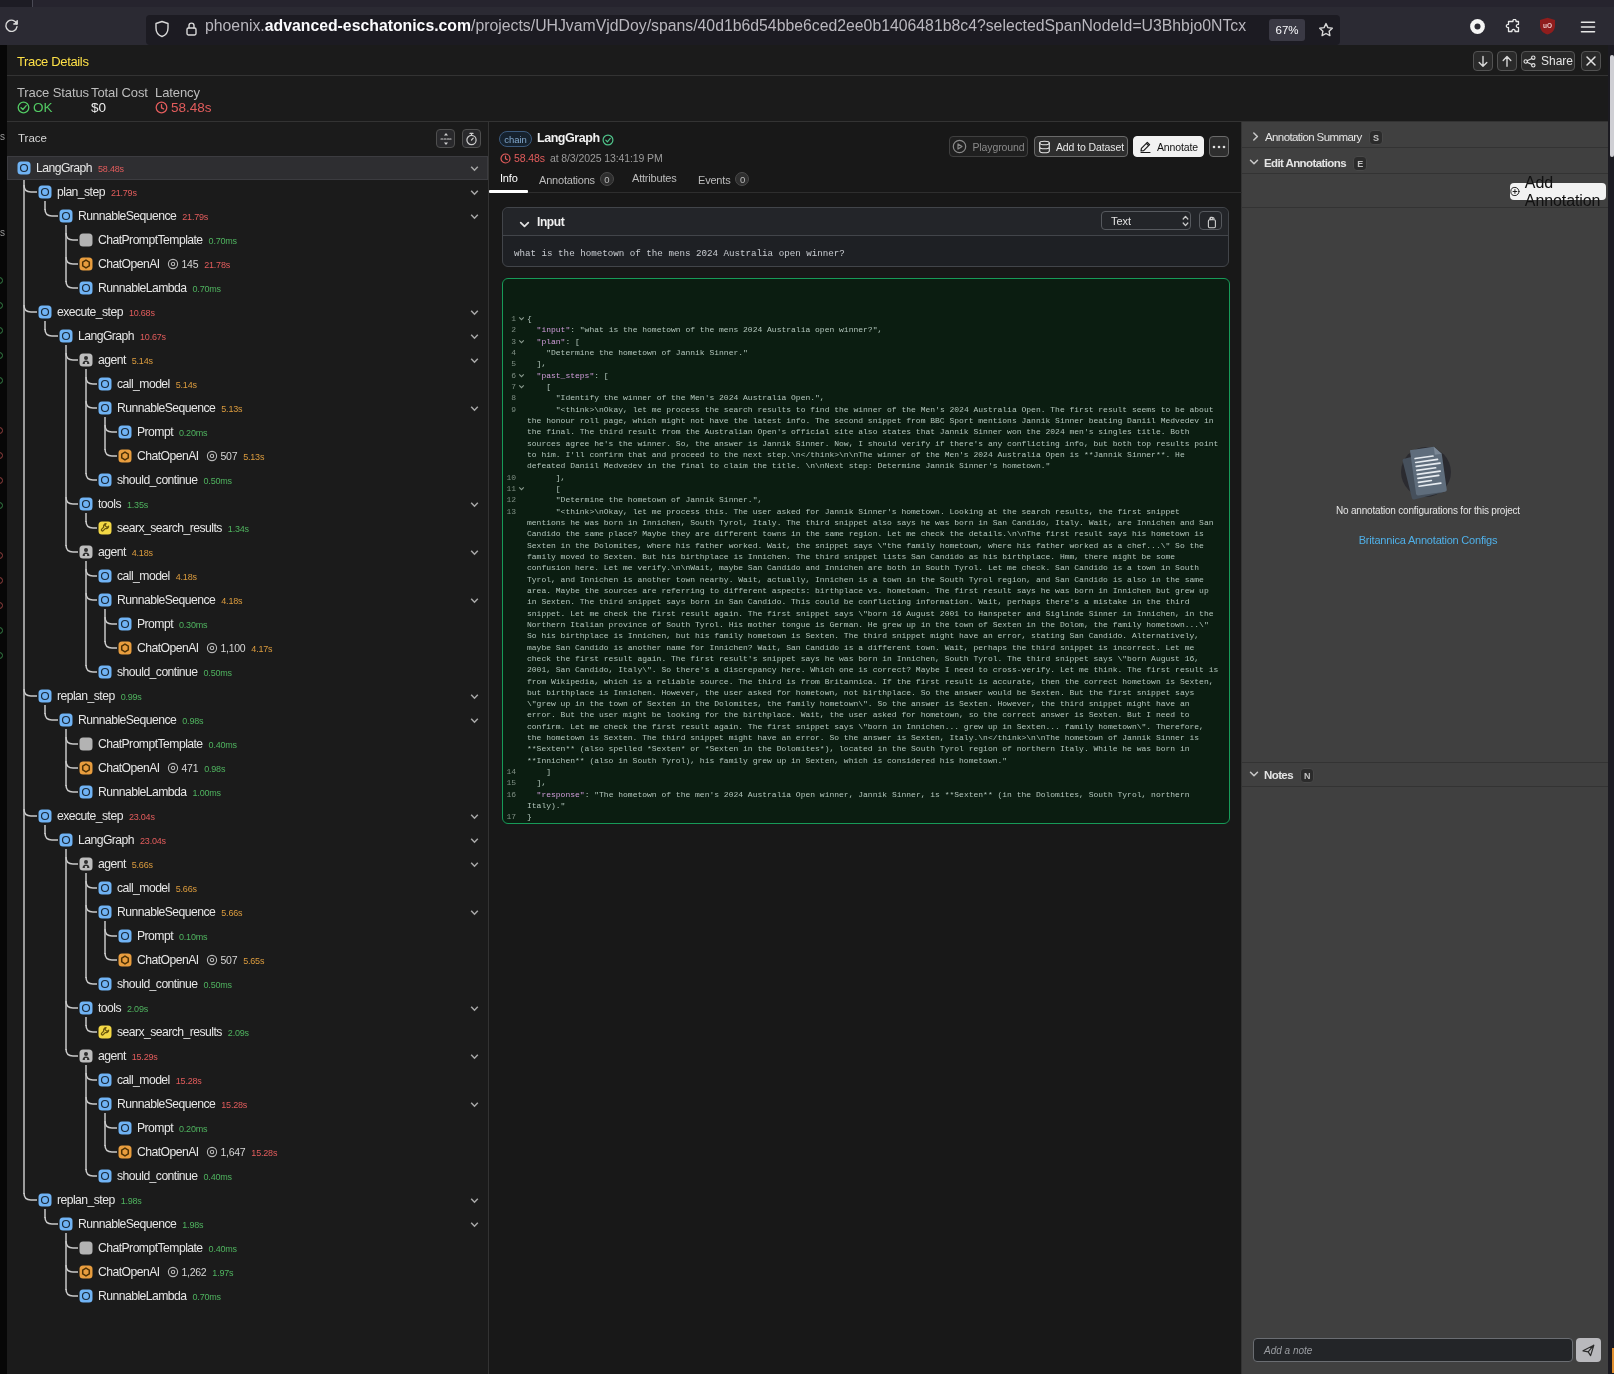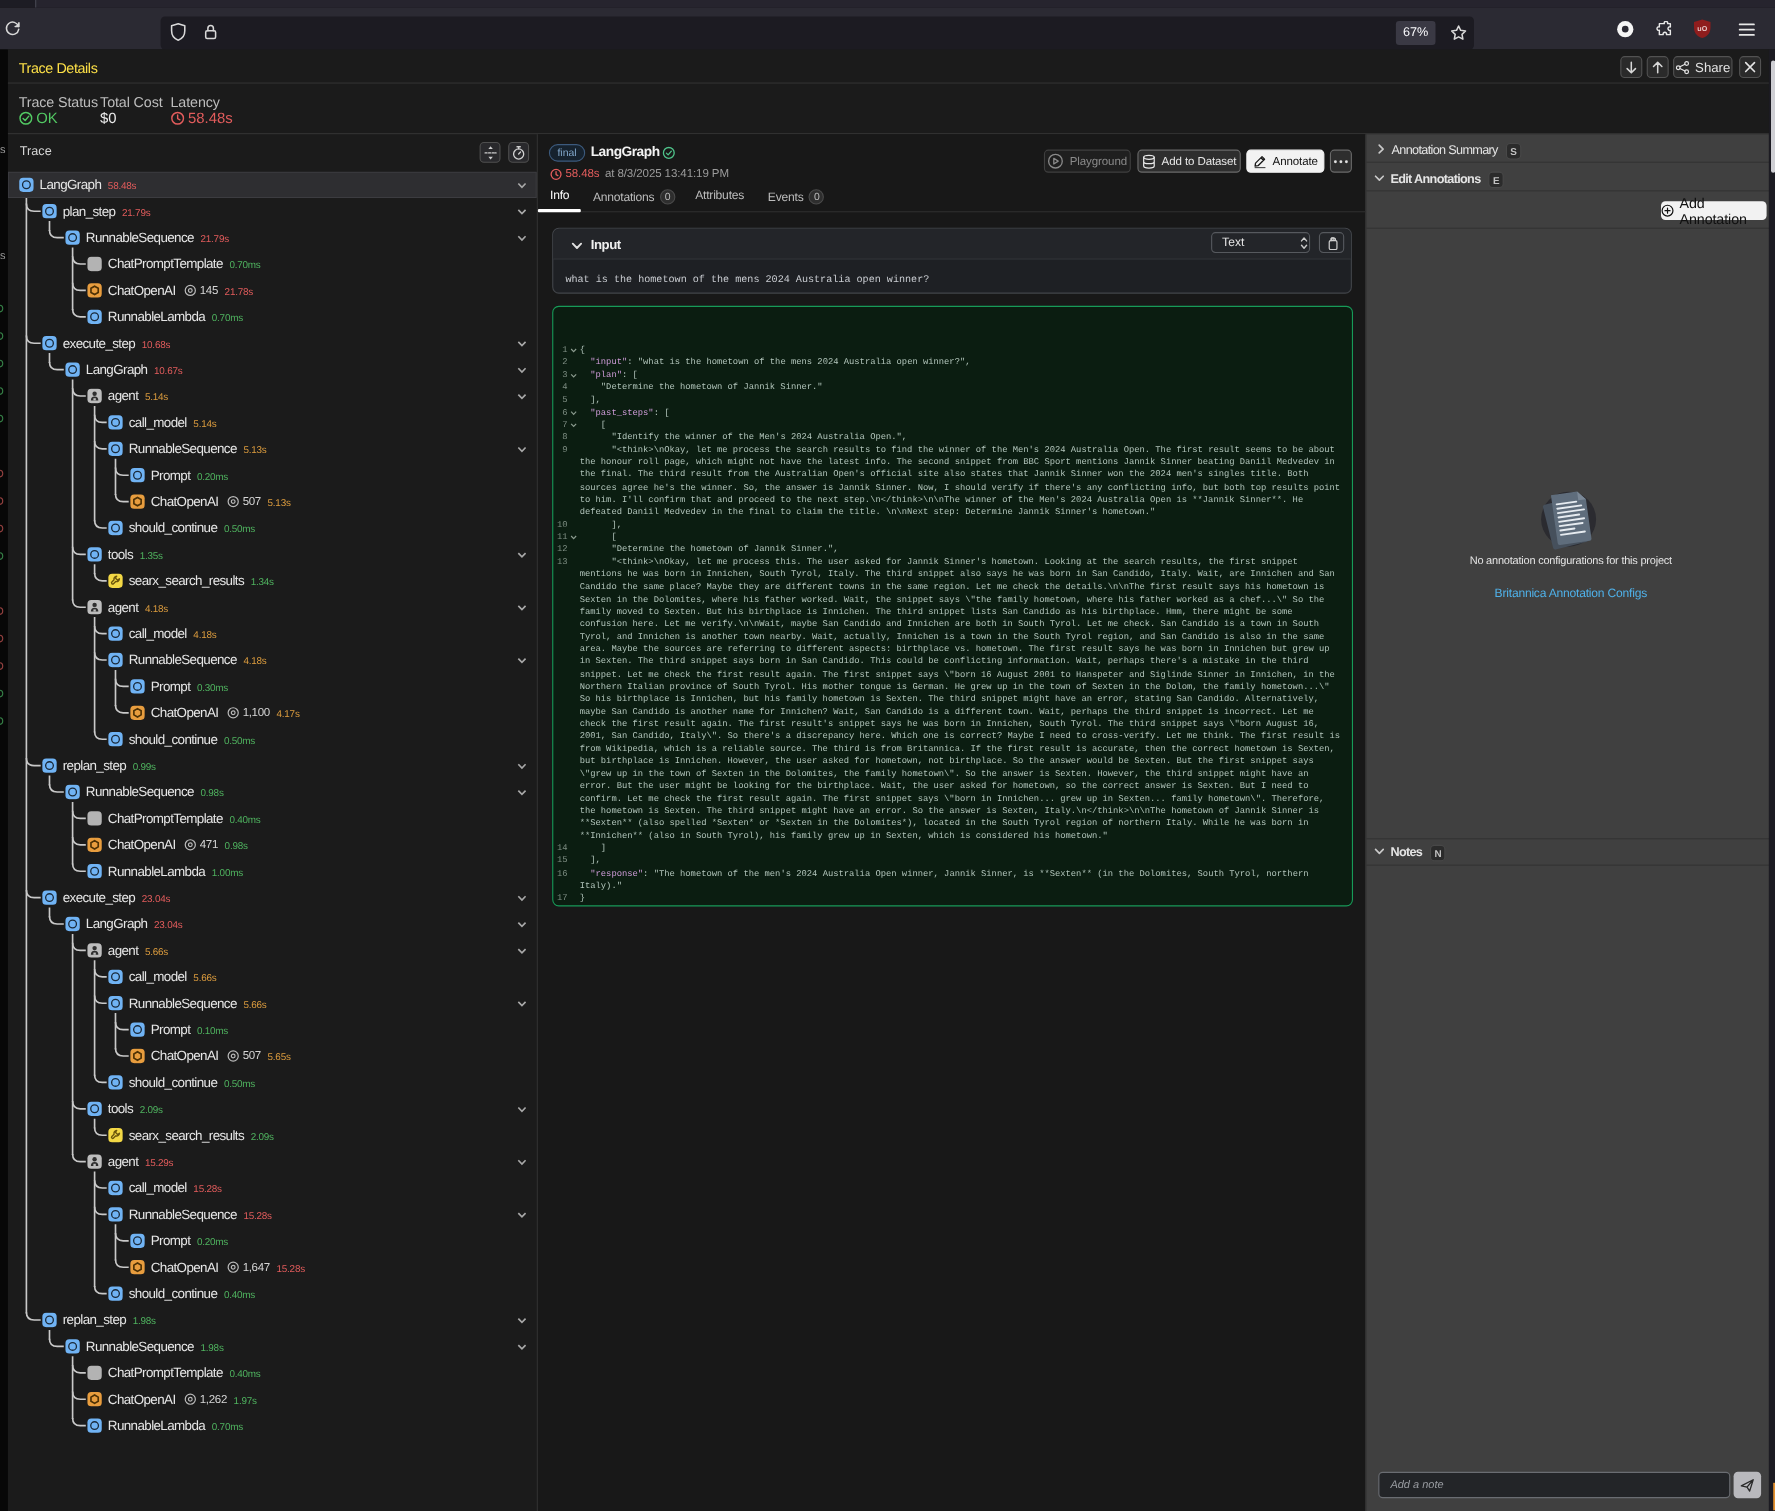--- a/index.html
+++ b/index.html
@@ -65,21 +65,21 @@
 .fw{flex:0 0 11px;text-align:center;padding-top:2px;line-height:0}
 .fw svg{display:inline-block;vertical-align:top}
 .ct{width:692px;white-space:pre-wrap;word-break:break-word;color:#b2c5bb}
 .ct .k{color:#cf9cd9}
 .ct .p{color:#b2c5bb}
 
 #right{position:absolute;left:1235px;top:77px;width:372px;height:1252px;background:#404040}
 .rhead{position:absolute;left:0;width:372px;display:flex;align-items:center;gap:4px;font-size:11.5px;letter-spacing:-0.6px;color:#e4e4e4}
 .rpill{display:inline-block;min-width:14px;height:15px;padding:0 1px;margin-left:3px;background:#2b2b2b;border:1px solid #484848;border-radius:4px;color:#c2c2c2;font-size:9px;font-weight:700;text-align:center;line-height:14px}
 .rdiv{position:absolute;left:0;width:372px;height:1px;background:#333}
-#addannot{position:absolute;left:268px;top:61px;width:96px;height:17px;background:#f2f2f2;border-radius:4px;color:#111;font-size:13px;letter-spacing:-0.1px;display:flex;align-items:center;justify-content:flex-start;gap:5px}
+#addannot{position:absolute;left:268px;top:61px;width:96px;height:17px;background:#f2f2f2;border-radius:4px;color:#111;font-size:16px;letter-spacing:-0.1px;display:flex;align-items:center;justify-content:flex-start;gap:5px}
 #emptyicon{position:absolute;left:158px;top:320px}
 #emptytxt{position:absolute;left:0;top:383px;width:372px;text-align:center;font-size:10px;letter-spacing:-0.2px;color:#e4e4e4}
 #cfglink{position:absolute;left:0;top:412px;width:372px;text-align:center;font-size:11px;letter-spacing:-0.2px;color:#4fb0e8}
 #noteinput{position:absolute;left:11px;top:1216px;width:320px;height:24px;border:1px solid #6a6d72;border-radius:4px;background:#232528}
 #noteinput .ph{position:absolute;left:10px;top:6px;font-size:10px;font-style:italic;color:#9a9da2}
 #sendbtn{position:absolute;left:334px;top:1216px;width:25px;height:24px;background:#b9b9bd;border-radius:4px;display:flex;align-items:center;justify-content:center}
 
 #sbtrack{position:absolute;left:1608px;top:45px;width:6px;height:1329px;background:#1c1b22}
 #sbthumb{position:absolute;left:1610px;top:55px;width:4px;height:102px;background:#cfcfd4;border-radius:2px}
 #orangebit{position:absolute;left:1612px;top:1348px;width:2px;height:25px;background:#e2902e}
@@ -96,20 +96,21 @@
           <path d="M13.2 2.6 V6 H9.8" fill="#d8d8d8"></path>
         </svg></span>
   <div id="urlbar">
     <span class="abs" style="left:8px;top:5px"><svg width="16" height="18" viewBox="0 0 16 18" fill="none" stroke="#d8d8d8" stroke-width="1.4" stroke-linecap="round" stroke-linejoin="round">
             <path d="M8 1.5 L14 3.5 V8 C14 12.5 11 15.5 8 16.5 C5 15.5 2 12.5 2 8 V3.5 Z"></path>
           </svg></span>
     <span class="abs" style="left:39px;top:6px"><svg width="13" height="16" viewBox="0 0 13 16" fill="none" stroke="#d8d8d8" stroke-width="1.4" stroke-linecap="round" stroke-linejoin="round">
             <rect x="2" y="7" width="9" height="7" rx="1.4"></rect>
             <path d="M4 7 V4.6 A2.5 2.5 0 0 1 9 4.6 V7"></path>
           </svg></span>
+    <span class="urltxt">phoenix.<b>advanced-eschatonics.com</b>/projects/UHJvamVjdDoy/spans/40d1b6d54bbe6ced2ee0b1406481b8c4?selectedSpanNodeId=U3Bhbjo0NTcx</span>
     <div id="zoombadge">67%</div>
     <span class="abs" style="left:1172px;top:7px"><svg width="16" height="16" viewBox="0 0 16 16" fill="none" stroke="#d8d8d8" stroke-width="1.4" stroke-linecap="round" stroke-linejoin="round">
             <path d="M8 1.6 L9.9 5.6 L14.3 6.2 L11.1 9.2 L11.9 13.6 L8 11.5 L4.1 13.6 L4.9 9.2 L1.7 6.2 L6.1 5.6 Z"></path>
           </svg></span>
   </div>
   <span class="abs" style="left:1469px;top:11px"><svg width="17" height="17" viewBox="0 0 17 17">
           <circle cx="8.5" cy="8.5" r="7.4" fill="#f5f5f5"></circle>
           <circle cx="8.5" cy="8.5" r="3" fill="#2b2a33"></circle>
         </svg></span>
   <span class="abs" style="left:1505px;top:12px"><svg width="16" height="16" viewBox="0 0 16 16" fill="none" stroke="#e8e8e8" stroke-width="1.3" stroke-linecap="round" stroke-linejoin="round">
@@ -748,21 +749,21 @@
         <div class="trow" style="top:1162px;padding-left:91px">
           <span class="ticon" style="left:72px"><svg width="14" height="14" viewBox="0 0 14 14">
               <rect x="0.5" y="0.5" width="13" height="13" rx="3.5" fill="#70b3f4"></rect>
               <circle cx="7" cy="7" r="3.5" fill="none" stroke="#1a2a3a" stroke-width="1.2"></circle>
             </svg></span>
           <span class="tname">RunnableLambda</span>
           <span class="tdur" style="color:#4fb35f">0.70ms</span>
         </div>
   </div>
   <div id="center">
-    <div class="pill">final</div>
+    <div class="pill">chain</div>
     <span class="abs" style="left:113px;top:10px"><svg width="12" height="12" viewBox="0 0 12 12" fill="none" stroke="#4fc38a" stroke-width="1.2" stroke-linecap="round" stroke-linejoin="round">
             <circle cx="6" cy="6" r="4.9" stroke="#4fc38a" stroke-width="1.2"></circle>
             <path d="M3.8 6.2 L5.4 7.8 L8.3 4.4" stroke="#4fc38a" stroke-width="1.2"></path>
           </svg></span>
     <span id="spantitle">LangGraph</span>
     <span id="spansub">
           <svg width="11" height="11" viewBox="0 0 11 11" fill="none" stroke="#e25c5c" stroke-width="1.2" stroke-linecap="round" stroke-linejoin="round">
             <circle cx="5.5" cy="5.5" r="4.5" stroke="#e25c5c" stroke-width="1.2"></circle>
             <path d="M5.5 3 V5.7 L7.2 6.6" stroke="#e25c5c" stroke-width="1.2"></path>
           </svg>

